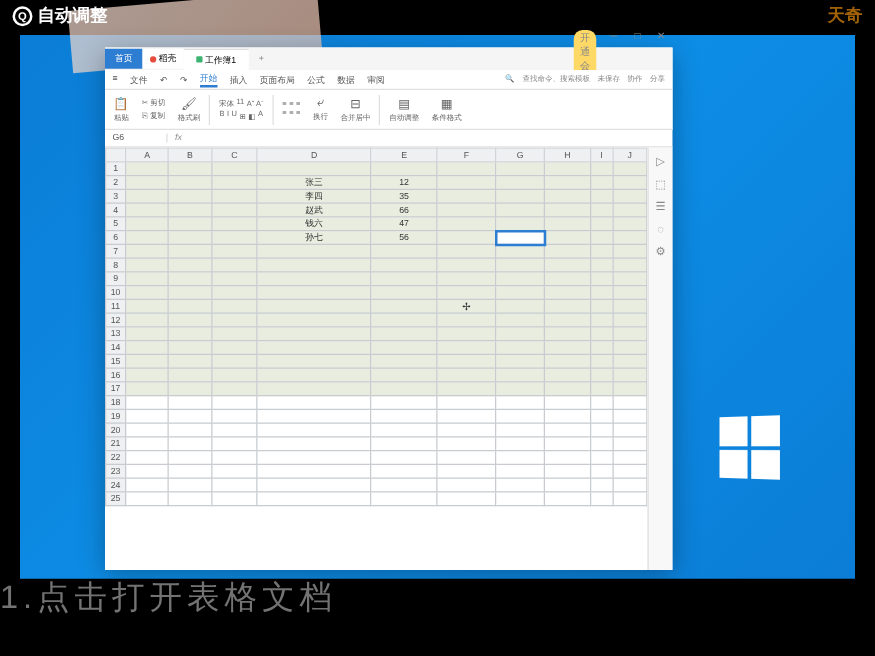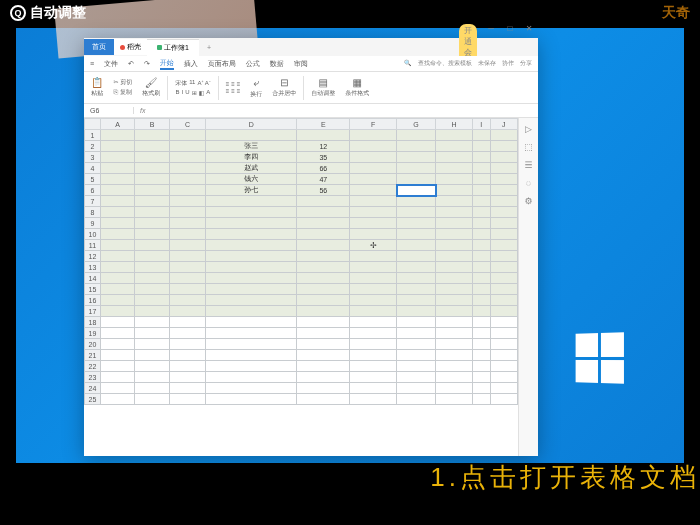--- a/index.html
+++ b/index.html
@@ -39,21 +39,21 @@
 .sheet-main { flex: 1; overflow: hidden; }
 .side-panel { width: 20px; background: #f8f8f8; border-left: 1px solid #e0e0e0; display: flex; flex-direction: column; align-items: center; gap: 8px; padding-top: 6px; font-size: 9px; color: #888; }
 table.grid { border-collapse: collapse; width: 100%; font-size: 7px; }
 table.grid th { background: #eef0f2; border: 1px solid #d0d4d8; height: 11px; font-weight: normal; color: #555; font-size: 7px; }
 table.grid td { border: 1px solid #c8ccd0; height: 11px; text-align: center; color: #333; }
 table.grid th.rowhead { width: 16px; background: #eef0f2; }
 table.grid td.rowhead { width: 16px; background: #eef0f2; text-align: center; color: #555; font-size: 7px; }
 .shaded td:not(.rowhead) { background: #e8ede0; }
 .selected-cell { outline: 2px solid #2d7dd2; outline-offset: -1px; background: #fff !important; }
 .cursor-cross { font-size: 8px; color: #333; }
-.subtitle { position: absolute; bottom: 30px; left: 0; right: 0; text-align: right; color: #eab308; font-size: 26px; text-shadow: 1px 1px 3px rgba(0,0,0,0.8); letter-spacing: 4px; z-index: 50; }
+.subtitle { position: absolute; bottom: 30px; left: 0; right: 0; text-align: left; color: #737373; font-size: 26px; text-shadow: 1px 1px 3px rgba(0,0,0,0.8); letter-spacing: 4px; z-index: 50; }
 </style>
 </head>
 <body>
 
 <div class="outer-frame">
   <div class="watermark-tl">
     <span class="logo-icon">Q</span>
     <span>自动调整</span>
   </div>
   <div class="watermark-tr">天奇</div>

